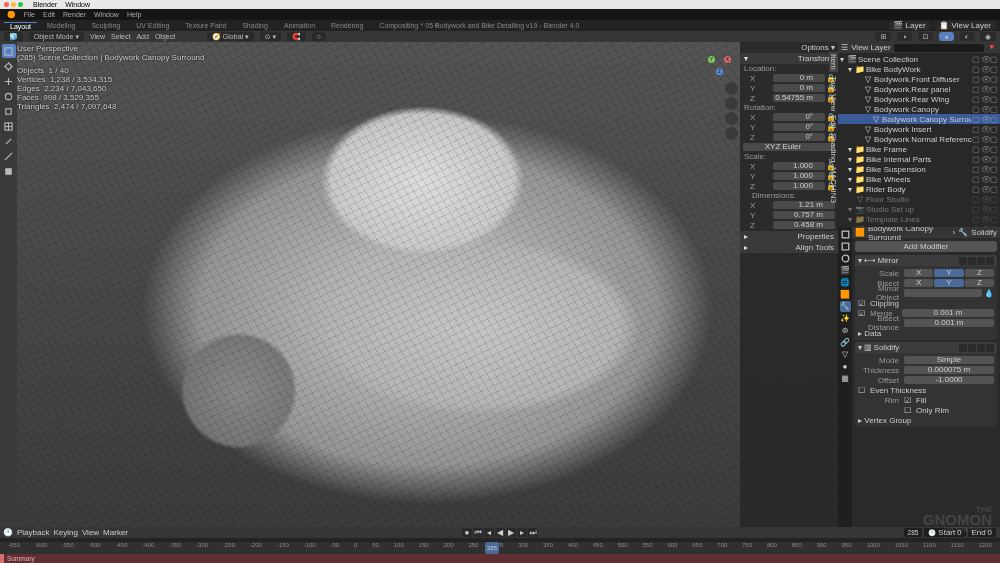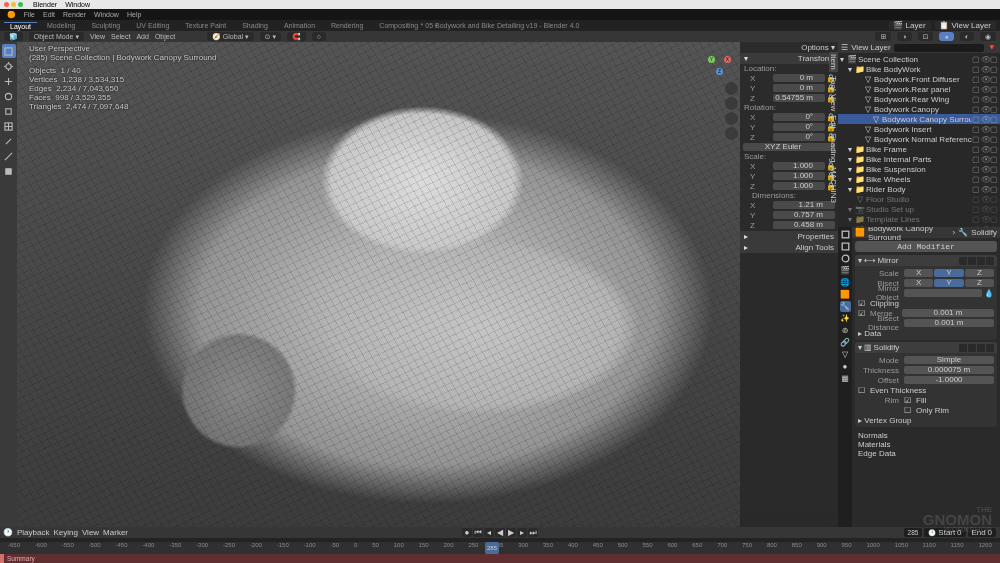--- a/index.html
+++ b/index.html
@@ -30,21 +30,21 @@
 .wire-body{ position:absolute; left:13%; top:8%; width:70%; height:82%;
   background:
    radial-gradient(ellipse 90px 90px at 20% 78%, #888 0%, #777 60%, transparent 65%),
    radial-gradient(ellipse 130px 95px at 52% 25%, #dcdcdc 0%, #c9c9c9 70%, transparent 78%),
    radial-gradient(ellipse 200px 110px at 62% 62%, #c4c4c4 0%, #b4b4b4 70%, transparent 80%);
   filter:contrast(1.03); opacity:0.96; }
 .wire-overlay{ position:absolute; inset:0; background-image:
   repeating-linear-gradient(60deg, rgba(70,70,70,0.15) 0 1px, transparent 1px 7px),
   repeating-linear-gradient(-25deg, rgba(70,70,70,0.15) 0 1px, transparent 1px 7px);
   mix-blend-mode:multiply; }
-.vp-info{ position:absolute; left:12px; top:2px; font-size:7px; line-height:9px; color:#ddd; text-shadow:0 0 2px #000; }
+.vp-info{ position:absolute; left:0; top:2px; font-size:7px; line-height:9px; color:#ddd; text-shadow:0 0 2px #000; }
 .vp-gizmo{ position:absolute; right:104px; top:8px; width:28px; height:28px; }
 .gizmo-c{ width:28px; height:28px; position:relative; }
 .gball{ width:7px; height:7px; border-radius:50%; position:absolute; font-size:5px; text-align:center; line-height:7px; color:#111; }
 .vp-icons{ position:absolute; right:100px; top:40px; display:flex; flex-direction:column; gap:2px; }
 .vp-icon{ width:13px; height:13px; background:rgba(55,55,55,0.85); border-radius:7px; }
 .panel-right{ width:98px; background:rgba(40,40,40,0.92); position:absolute; right:0; top:0; bottom:0; font-size:6.5px; }
 .panel-section{ border-bottom:1px solid #2a2a2a; }
 .panel-hdr{ background:#3a3a3a; padding:1px 4px; color:#ddd; display:flex; justify-content:space-between; }
 .panel-row{ display:flex; align-items:center; padding:0 2px; height:10px; }
 .panel-row .lbl{ width:30px; padding-left:8px; color:#999; }
@@ -60,21 +60,21 @@
 .ol-icon{ width:8px; height:8px; display:inline-flex; align-items:center; justify-content:center; margin-right:2px; }
 .ol-label{ flex:1; white-space:nowrap; overflow:hidden; }
 .ol-toggles{ display:flex; gap:1px; padding-right:2px; }
 .ol-tg{ width:8px; height:8px; opacity:0.5; }
 .props{ flex:1; background:#2a2a2a; display:flex; }
 .props-tabs{ width:14px; background:#1f1f1f; display:flex; flex-direction:column; align-items:center; padding-top:2px; gap:1px; }
 .pt-btn{ width:11px; height:11px; border-radius:2px; display:flex; align-items:center; justify-content:center; }
 .pt-btn.active{ background:#4a6a9a; }
 .props-body{ flex:1; overflow:hidden; padding:0; font-size:7px; }
 .props-hdr{ height:11px; background:#363636; display:flex; align-items:center; gap:3px; padding:0 3px; }
-.mod-add{ margin:3px; height:11px; background:#545454; border-radius:3px; text-align:center; line-height:11px;font-family:Liberation Mono, monospace; }
+.mod-add{ margin:3px; height:11px; background:#545454; border-radius:3px; text-align:center; line-height:11px; }
 .mod-panel{ margin:2px 3px; background:#333; border-radius:3px; }
 .mod-hdr{ height:11px; background:#3d3d3d; display:flex; align-items:center; padding:0 3px; gap:2px; border-radius:3px 3px 0 0; }
 .mod-hdr .mh-icons{ margin-left:auto; display:flex; gap:1px; }
 .mh-ic{ width:8px;height:8px; background:#2a2a2a; border-radius:1px; }
 .mod-body{ padding:2px 3px; }
 .mod-field{ display:flex; align-items:center; height:10px; gap:2px; }
 .mod-field .mf-lbl{ width:44px; text-align:right; color:#999; padding-right:3px; }
 .mf-val{ flex:1; background:#545454; height:8px; border-radius:2px; text-align:center; line-height:8px; }
 .triple-btn{ display:flex; gap:1px; flex:1; }
 .triple-btn span{ flex:1; background:#545454; height:8px; text-align:center; line-height:8px; border-radius:2px; }
@@ -621,25 +621,20 @@
               </div>
             <div class="mod-field">
                 <span class="mf-lbl"></span>
                 <span style="width:10px">☐</span>
                 <span>Only Rim</span>
               </div>
             <div class="mod-field">
                 <span>▸ <span>Vertex Group</span></span>
               </div>
           </div>
-        </div>
-        <div style="padding:2px 6px;color:#888">
-          <div>Normals</div>
-          <div>Materials</div>
-          <div>Edge Data</div>
         </div>
       </div>
     </div>
   </div>
 </div>
 
 <div class="timeline-area">
   <div class="tl-hdr">
     <span>🕐</span>
     <span>Playback</span>

